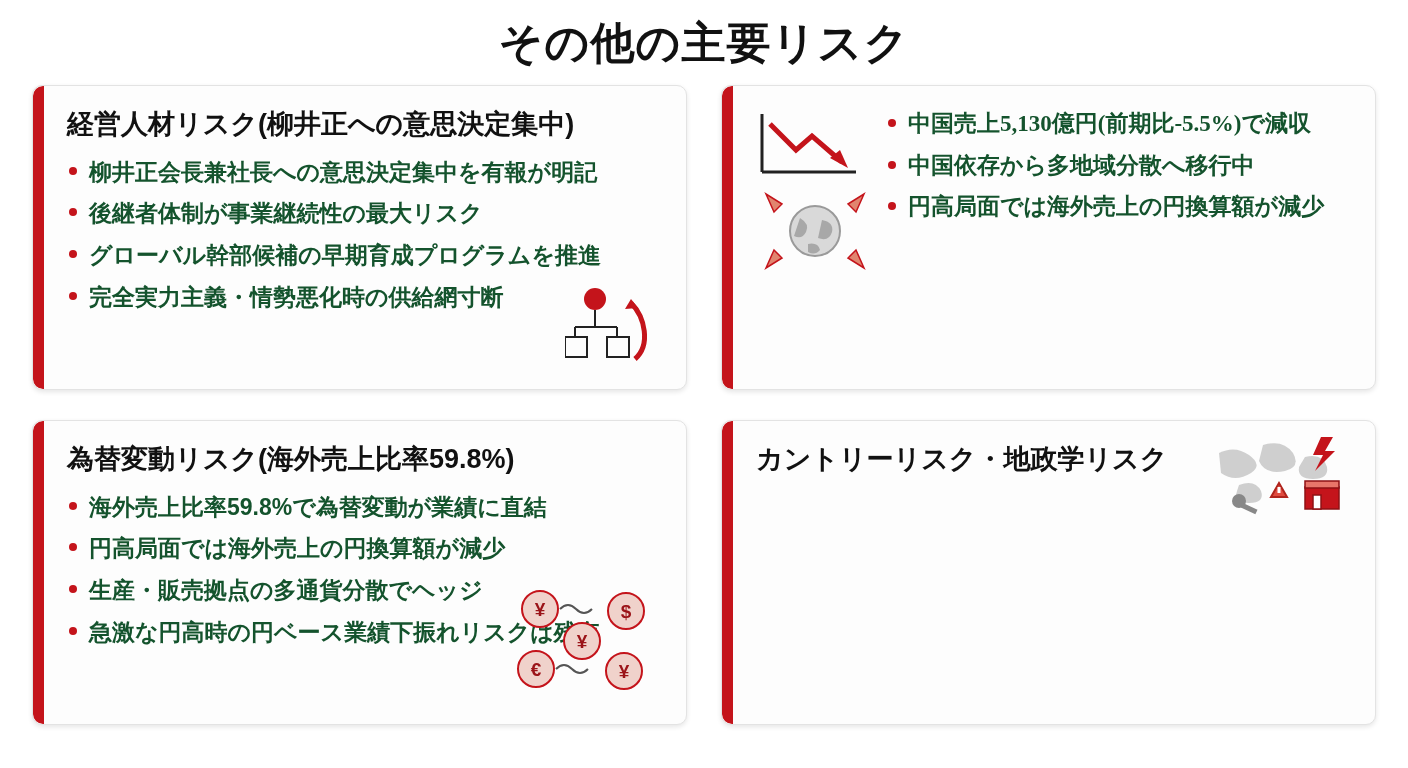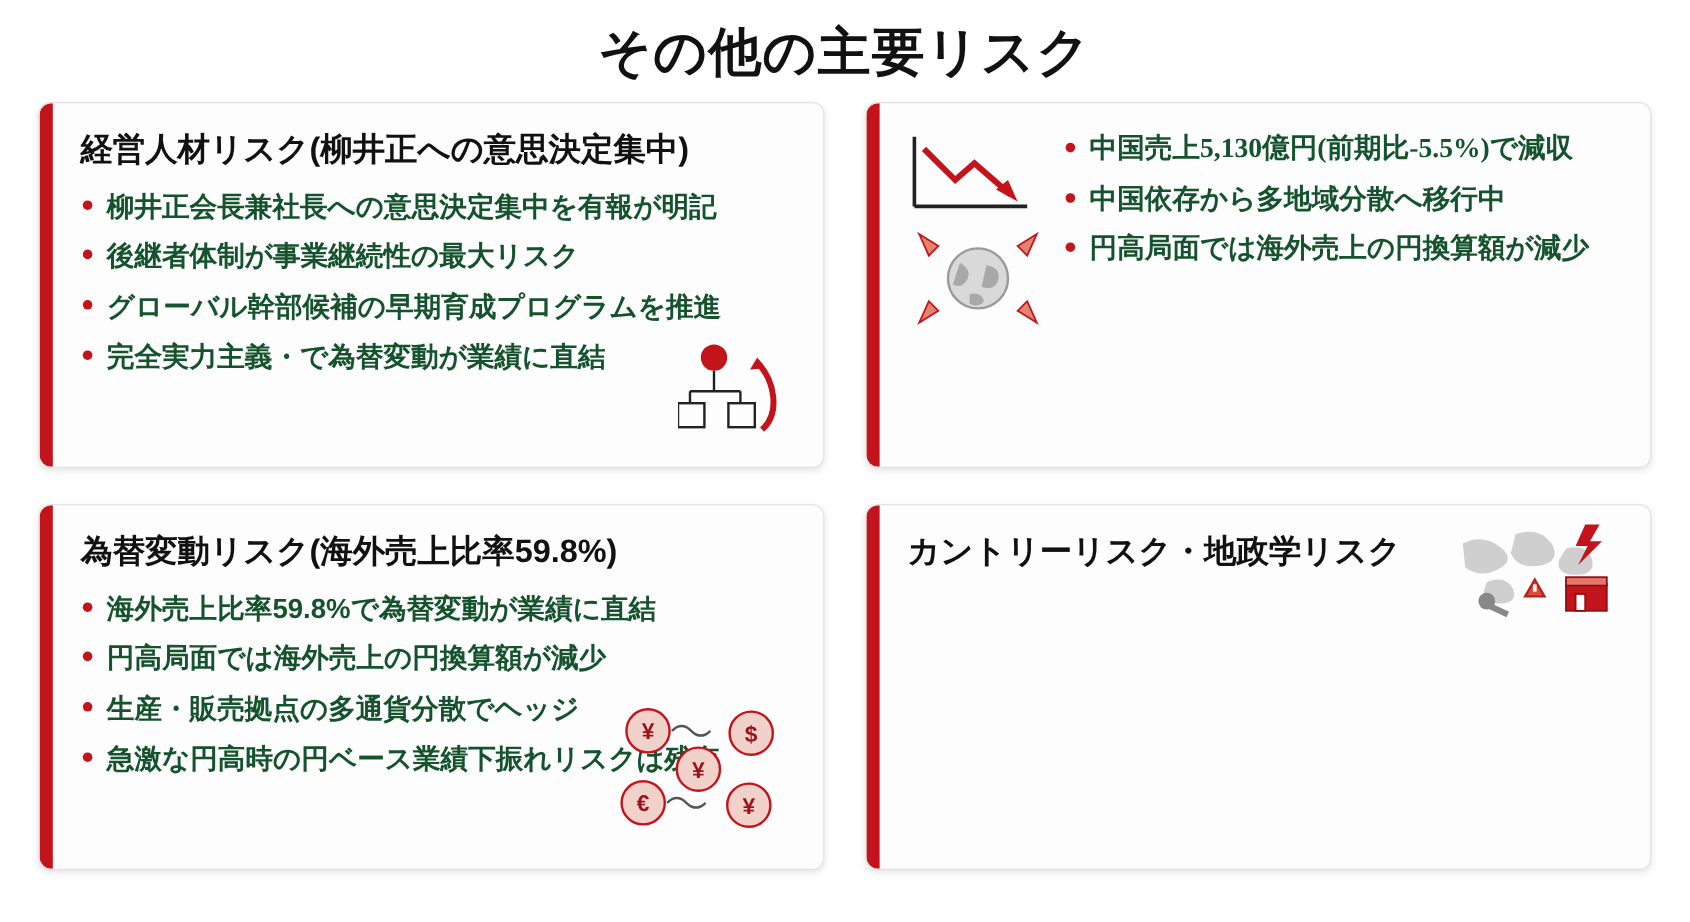--- a/index.html
+++ b/index.html
@@ -118,21 +118,21 @@
   <div class="slide-title">その他の主要リスク</div>
 
   <div class="grid">
 
     <div class="card">
       <div class="card-title">経営人材リスク(柳井正への意思決定集中)</div>
       <ul class="bullets">
         <li>柳井正会長兼社長への意思決定集中を有報が明記</li>
         <li>後継者体制が事業継続性の最大リスク</li>
         <li>グローバル幹部候補の早期育成プログラムを推進</li>
-        <li>完全実力主義・で為替変動が業績に直結</li>
+        <li>完全実力主義・情勢悪化時の供給網寸断</li>
       </ul>
       <span class="float-icon icon-org">
         <svg width="95" height="80" viewBox="0 0 95 80">
           <circle cx="30" cy="12" r="11" fill="#c4141b"></circle>
           <line x1="30" y1="23" x2="30" y2="40" stroke="#222" stroke-width="2"></line>
           <line x1="10" y1="40" x2="52" y2="40" stroke="#222" stroke-width="2"></line>
           <line x1="10" y1="40" x2="10" y2="50" stroke="#222" stroke-width="2"></line>
           <line x1="52" y1="40" x2="52" y2="50" stroke="#222" stroke-width="2"></line>
           <rect x="0" y="50" width="22" height="20" fill="none" stroke="#222" stroke-width="2"></rect>
           <rect x="42" y="50" width="22" height="20" fill="none" stroke="#222" stroke-width="2"></rect>

